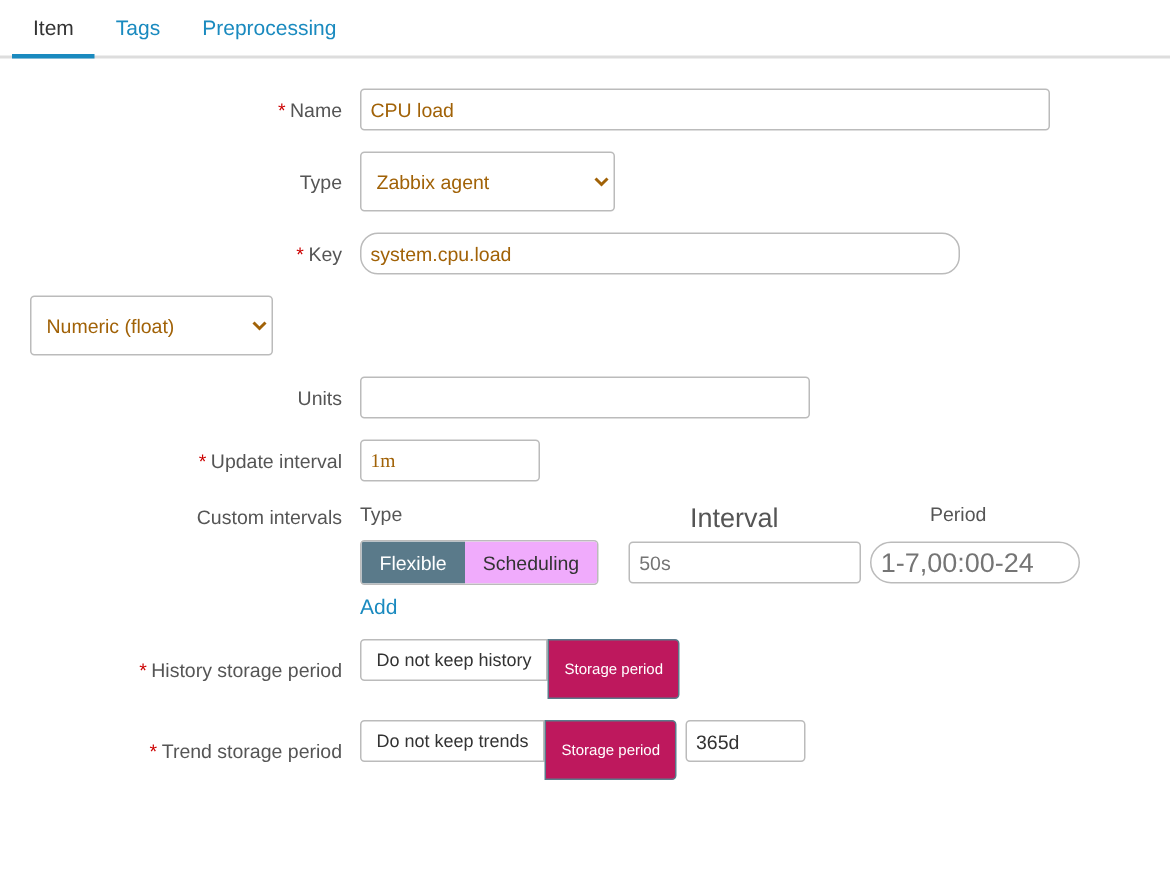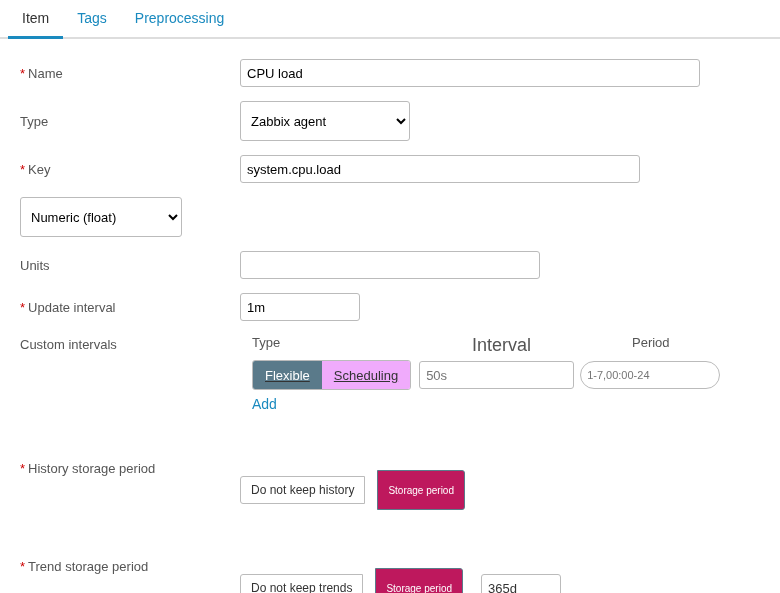--- a/index.html
+++ b/index.html
@@ -38,44 +38,44 @@
       padding: 4px 20px 20px 20px;
     }
     .form-row {
       display: flex;
       align-items: center;
       margin-bottom: 14px;
       min-height: 28px;
     }
     .form-label {
       width: 220px;
-      text-align: left;
+      text-align: right;
       padding-right: 12px;
       color: #555;
       flex-shrink: 0;
     }
     .required-star {
       color: #c00;
       margin-right: 3px;
     }
     .form-control {
       border: 1px solid #bbb;
       border-radius: 3px;
       padding: 0 6px;
       font-size: 13px;
-      color: #000000;
+      color: #a16207;
       background: #fff;
     }
     input.form-control { height: 28px; }
     select.form-control { height: 40px; padding-right: 20px; }
 
     .input-name { width: 460px; }
-    .input-key { width: 400px; }
+    .input-key { width: 400px; border-radius: 12px; }
     .input-units { width: 300px; }
-    .input-update { width: 120px; }
+    .input-update { width: 120px; font-family: Liberation Serif, serif; }
 
     
     .custom-intervals-wrapper {
       display: flex;
       flex-direction: column;
     }
     .ci-header-row {
       display: flex;
       gap: 0;
       margin-bottom: 4px;
@@ -87,22 +87,21 @@
     .ci-controls-row {
       display: flex;
       align-items: center;
       gap: 0;
     }
     .btn-group {
       display: flex;
       border: 1px solid #bbb;
       border-radius: 3px;
       overflow: hidden;
-      margin-right: 8px;
-      text-decoration: underline;
+      margin-right: 20px;
     }
     .btn-group-btn {
       padding: 4px 12px;
       font-size: 13px;
       cursor: pointer;
       border: none;
       outline: none;
       height: 28px;
     }
     .btn-group-btn.active {
@@ -123,39 +122,37 @@
       font-size: 13px;
       color: #aaa;
       margin-right: 6px;
     }
     .ci-input-period {
       width: 140px;
       height: 28px;
       border: 1px solid #bbb;
       border-radius: 14px;
       padding: 4px 6px;
-      font-size: 11px;
+      font-size: 18px;
       color: #aaa;
     }
 
     .add-link {
       color: #1a8abf;
       cursor: pointer;
       font-size: 14px;
       text-decoration: none;
       margin-top: 6px;
       display: inline-block;
     }
 
     
     .storage-row {
       display: flex;
-      align-items: center;
-      gap: 12px;
-      margin-top: 44px;
+      gap: 0;
     }
     .btn-nokeep {
       border: 1px solid #bbb;
       border-radius: 3px 0 0 3px;
       background: #fff;
       color: #333;
       padding: 4px 10px;
       font-size: 12px;
       height: 28px;
       cursor: pointer;
@@ -238,21 +235,21 @@
     <input class="form-control input-units" type="text" value="" style="">
   </div>
 
   <div class="form-row">
     <div class="form-label">
       <span class="required-star">*</span><span>Update interval</span>
     </div>
     <input class="form-control input-update" type="text" value="1m" style="">
   </div>
 
-  <div class="form-row" style="align-items:flex-start;gap:12px;">
+  <div class="form-row" style="align-items:flex-start;">
     <div class="form-label" style="padding-top:2px;">
       <span>Custom intervals</span>
     </div>
     <div class="custom-intervals-wrapper">
       <div class="ci-header-row">
         <div class="ci-col-type">Type</div>
         <div class="ci-col-interval">Interval</div>
         <div class="ci-col-period">Period</div>
       </div>
       <div class="ci-controls-row">

